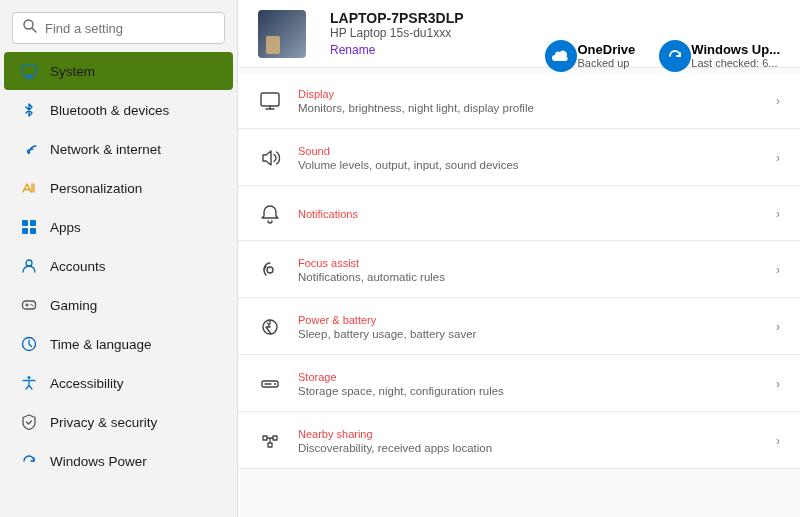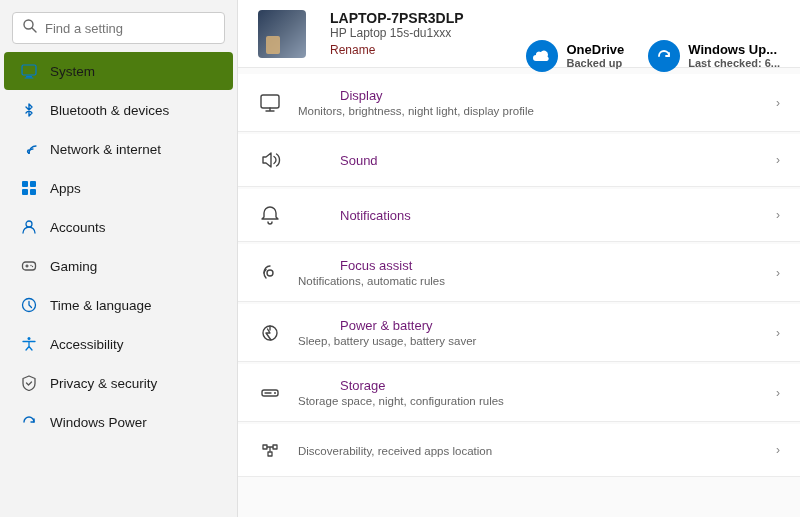--- a/index.html
+++ b/index.html
@@ -129,30 +129,29 @@
       color: #1a1a1a;
     }
 
     .device-model {
       font-size: 12px;
       color: #555;
     }
 
     .device-rename {
       font-size: 12px;
-      color: #7f1d1d;
+      color: #6d28d9;
       cursor: pointer;
       text-decoration: none;
       text-align: center;
     }
 
     .cloud-info {
       display: flex;
       align-items: center;
-      gap: 8px;
       font-size: 12px;
       margin-top: 44px;
     }
 
     .cloud-icon-circle {
       width: 32px;
       height: 32px;
       background: #0078d4;
       border-radius: 50%;
       display: flex;
@@ -163,21 +162,20 @@
     }
 
     .cloud-label {
       font-size: 13px;
       font-weight: 600;
     }
 
     .cloud-status {
       font-size: 11px;
       color: #555;
-      font-weight: bold;
     }
 
     .update-icon-circle {
       width: 32px;
       height: 32px;
       background: #0078d4;
       border-radius: 50%;
       display: flex;
       align-items: center;
       justify-content: center;
@@ -209,24 +207,23 @@
       align-items: center;
       justify-content: center;
       color: #444;
     }
 
     .settings-item-text {
       flex: 1;
     }
 
     .settings-item-title {
-      font-size: 13px;
+      font-size: 11px;
       font-weight: 500;
-      color: #701a75;
-      margin-left: 42px;
+      color: #ef4444;
     }
 
     .settings-item-desc {
       font-size: 11.5px;
       color: #666;
       margin-top: 2px;
     }
 
     .chevron-right {
       color: #888;
@@ -288,20 +285,30 @@
         <svg width="16" height="16" viewBox="0 0 16 16" fill="none">
           <path d="M8 12a4 4 0 014-4" stroke="#0067c0" stroke-width="1.3" stroke-linecap="round"></path>
           <path d="M8 12a7 7 0 017-7" stroke="#0067c0" stroke-width="1.3" stroke-linecap="round"></path>
           <path d="M8 12a1.5 1.5 0 010-3" stroke="#0067c0" stroke-width="1.3"></path>
           <circle cx="8" cy="12" r="1" fill="#0067c0"></circle>
         </svg>
       </span>
       <span>Network &amp; internet</span>
     </div>
 
+    <div class="nav-item">
+      <span class="nav-icon icon-personalization">
+        <svg width="16" height="16" viewBox="0 0 16 16" fill="none">
+          <path d="M2 12l4-8 4 8" stroke="#e8a020" stroke-width="1.4" stroke-linecap="round" stroke-linejoin="round"></path>
+          <path d="M3.5 9.5h5" stroke="#e8a020" stroke-width="1.4" stroke-linecap="round"></path>
+          <path d="M11 4v8M13 4v8" stroke="#e8a020" stroke-width="1.4" stroke-linecap="round"></path>
+        </svg>
+      </span>
+      <span>Personalization</span>
+    </div>
 
     <div class="nav-item">
       <span class="nav-icon icon-apps">
         <svg width="16" height="16" viewBox="0 0 16 16" fill="none">
           <rect x="1" y="1" width="6" height="6" rx="1" fill="#0078d4"></rect>
           <rect x="9" y="1" width="6" height="6" rx="1" fill="#0078d4"></rect>
           <rect x="1" y="9" width="6" height="6" rx="1" fill="#0078d4"></rect>
           <rect x="9" y="9" width="6" height="6" rx="1" fill="#0078d4"></rect>
         </svg>
       </span>
@@ -424,20 +431,21 @@
       <div class="settings-item">
         <span class="settings-item-icon">
           <svg width="22" height="22" viewBox="0 0 22 22" fill="none">
             <path d="M4 8H7l5-4v14l-5-4H4V8z" stroke="#444" stroke-width="1.4" stroke-linejoin="round"></path>
             <path d="M15 7.5c1.5 1 2 2 2 3.5s-.5 2.5-2 3.5" stroke="#444" stroke-width="1.4" stroke-linecap="round"></path>
             <path d="M17.5 5c2.5 1.5 3 3.5 3 6s-.5 4.5-3 6" stroke="#444" stroke-width="1.4" stroke-linecap="round"></path>
           </svg>
         </span>
         <div class="settings-item-text">
           <div class="settings-item-title">Sound</div>
+          <div class="settings-item-desc">Volume levels, output, input, sound devices</div>
         </div>
         <span class="chevron-right">›</span>
       </div>
 
       <div class="settings-item">
         <span class="settings-item-icon">
           <svg width="22" height="22" viewBox="0 0 22 22" fill="none">
             <path d="M11 3a6 6 0 016 6v4l2 2H3l2-2V9a6 6 0 016-6z" stroke="#444" stroke-width="1.4" stroke-linejoin="round"></path>
             <path d="M9 18a2 2 0 004 0" stroke="#444" stroke-width="1.4" stroke-linecap="round"></path>
           </svg>
@@ -495,20 +503,21 @@
       <div class="settings-item">
         <span class="settings-item-icon">
           <svg width="22" height="22" viewBox="0 0 22 22" fill="none">
             <path d="M4 6h4v4H4z" stroke="#444" stroke-width="1.3" stroke-linejoin="round"></path>
             <path d="M14 6h4v4h-4z" stroke="#444" stroke-width="1.3" stroke-linejoin="round"></path>
             <path d="M9 13h4v4H9z" stroke="#444" stroke-width="1.3" stroke-linejoin="round"></path>
             <path d="M8 8h6M11 12V8" stroke="#444" stroke-width="1.3" stroke-linecap="round"></path>
           </svg>
         </span>
         <div class="settings-item-text">
+          <div class="settings-item-title">Nearby sharing</div>
           <div class="settings-item-desc">Discoverability, received apps location</div>
         </div>
         <span class="chevron-right">›</span>
       </div>
 
     </div>
   </div>
 </div>
 
 </body></html>

